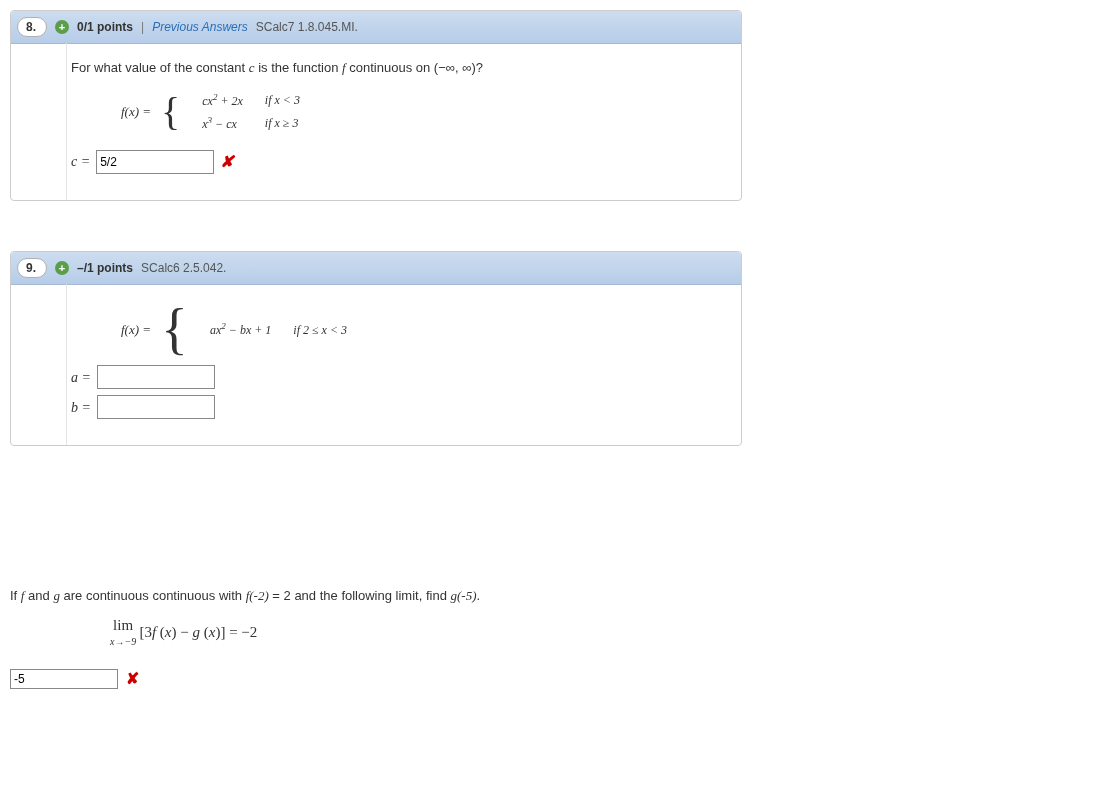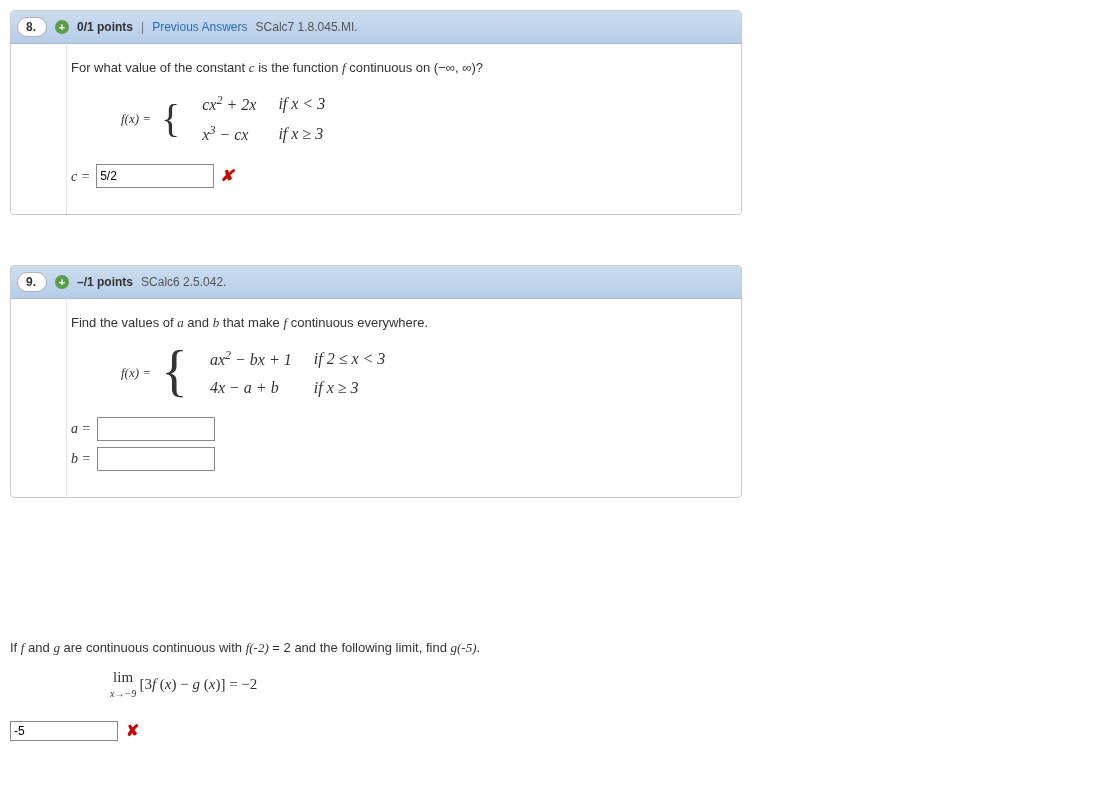--- a/index.html
+++ b/index.html
@@ -47,21 +47,21 @@
     border-radius: 50%;
     background: #5a9e4a;
     color: #fff;
     font-weight: bold;
     text-align: center;
     line-height: 14px;
     font-size: 11px;
   }
   .points { font-weight: bold; }
   .sep { color: #777; }
-  .prev-link { color: #2a6fb5; cursor: pointer; }
+  .prev-link { color: #2a6fb5; cursor: pointer; font-style: italic; }
   .refcode { color: #555; }
   .question-body {
     padding: 14px 16px 20px 60px;
     font-size: 13px;
     line-height: 1.5;
   }
   .q-sidebar-line {
     position: absolute;
     left: 55px;
     top: 32px;
@@ -83,21 +83,21 @@
   .brace-lg {
     font-size: 56px;
     line-height: 0.8;
     font-family: "Times New Roman", serif;
     margin-top:-2px;
   }
   .piece-table td {
     padding: 1px 10px;
     font-style: italic;
     font-family: "Times New Roman", serif;
-    font-size: 16px;
+    font-size: 12px;
     white-space: nowrap;
   }
   .answer-row {
     display: flex;
     align-items: center;
     gap: 6px;
     margin: 6px 0;
     font-style: italic;
     font-family: "Times New Roman", serif;
     font-size: 14px;
@@ -189,36 +189,29 @@
   <div class="question-header">
     <span class="qnum-pill">
       <span>9.</span>
     </span>
     <span class="expand-icon">+</span>
     <span class="points">–/1 points</span>
     <span class="refcode">SCalc6 2.5.042.</span>
   </div>
   <div class="q-sidebar-line"></div>
   <div class="question-body">
-    <div>
-      <span>Find the values of </span><span class="italic">a</span><span> and </span><span class="italic">b</span><span> that make </span><span class="italic">f</span><span> continuous everywhere.</span>
-    </div>
     <div class="math-row">
       <span class="italic">f(x) = </span>
       <span class="brace-lg">{</span>
       <table class="piece-table">
         <tbody>
         <tr>
           <td><span><i>ax</i><sup>2</sup> − <i>bx</i> + 1</span></td>
           <td>if 2 ≤ x &lt; 3</td>
         </tr>
-        <tr>
-          <td><span>4<i>x</i> − <i>a</i> + <i>b</i></span></td>
-          <td>if x ≥ 3</td>
-        </tr>
       </tbody>
         </table>
     </div>
     <div class="answer-row">
       <span>a = </span>
       <input type="text" style="">
     </div>
     <div class="answer-row">
       <span>b = </span>
       <input type="text" style="">

